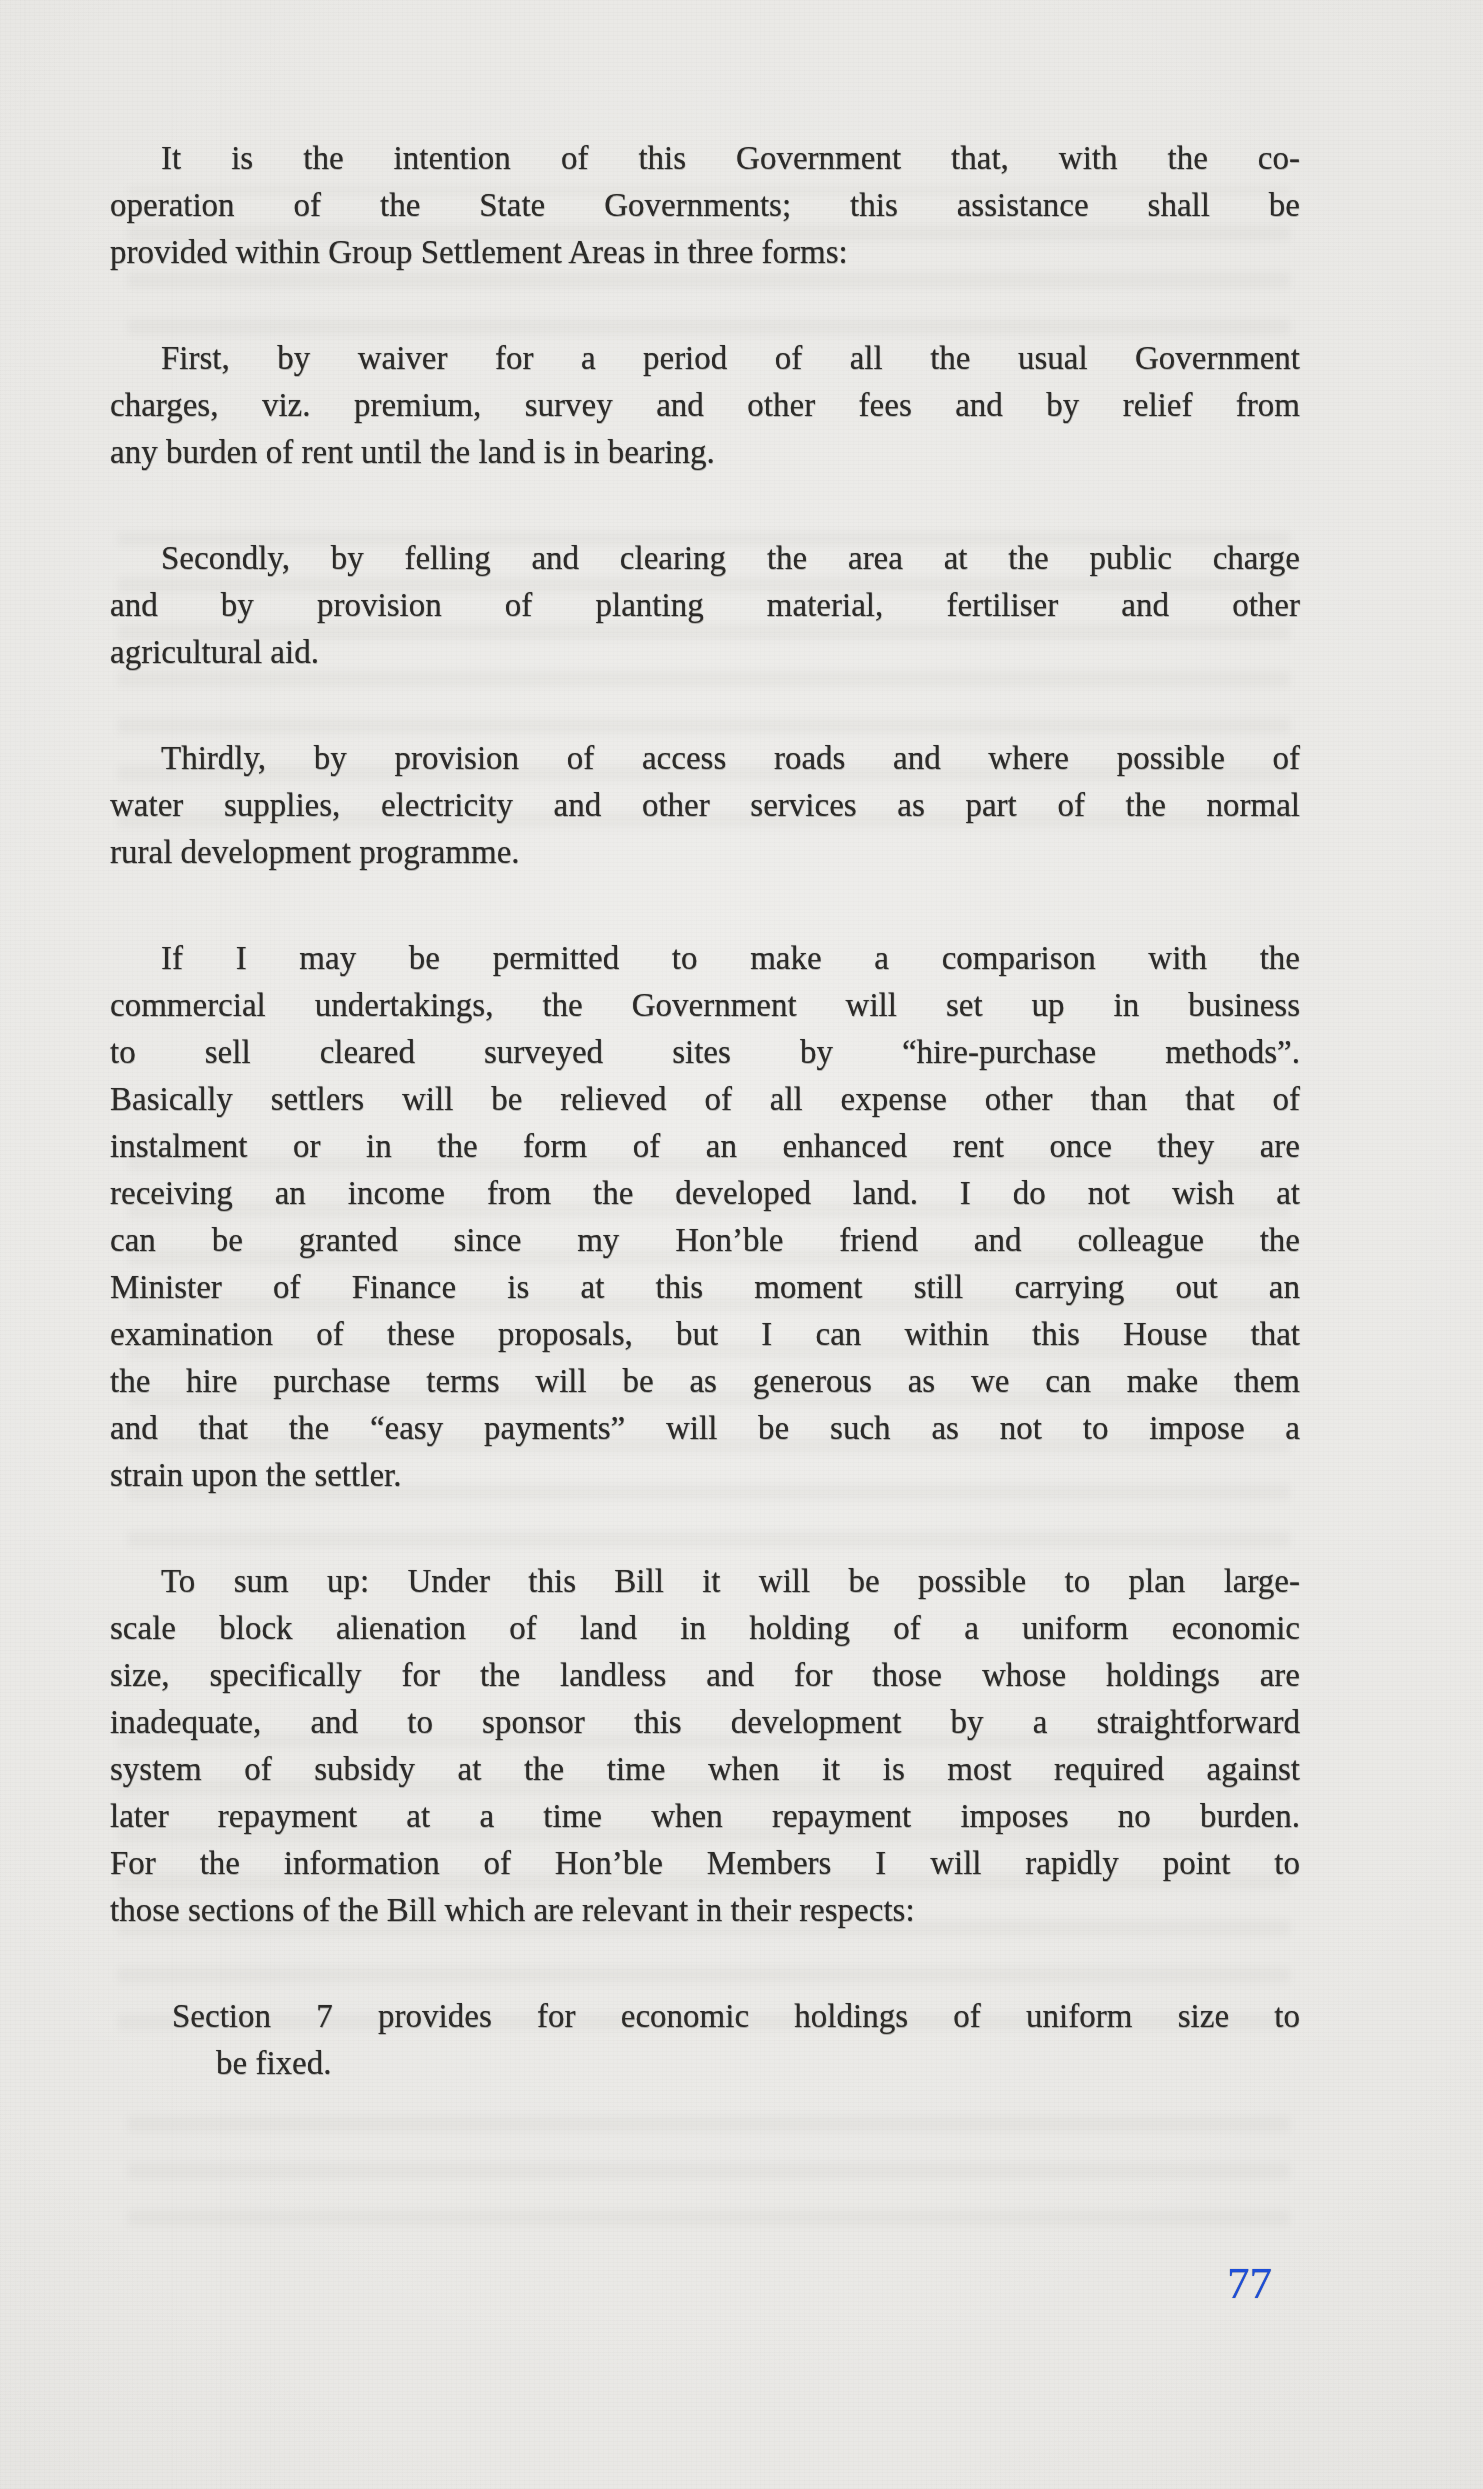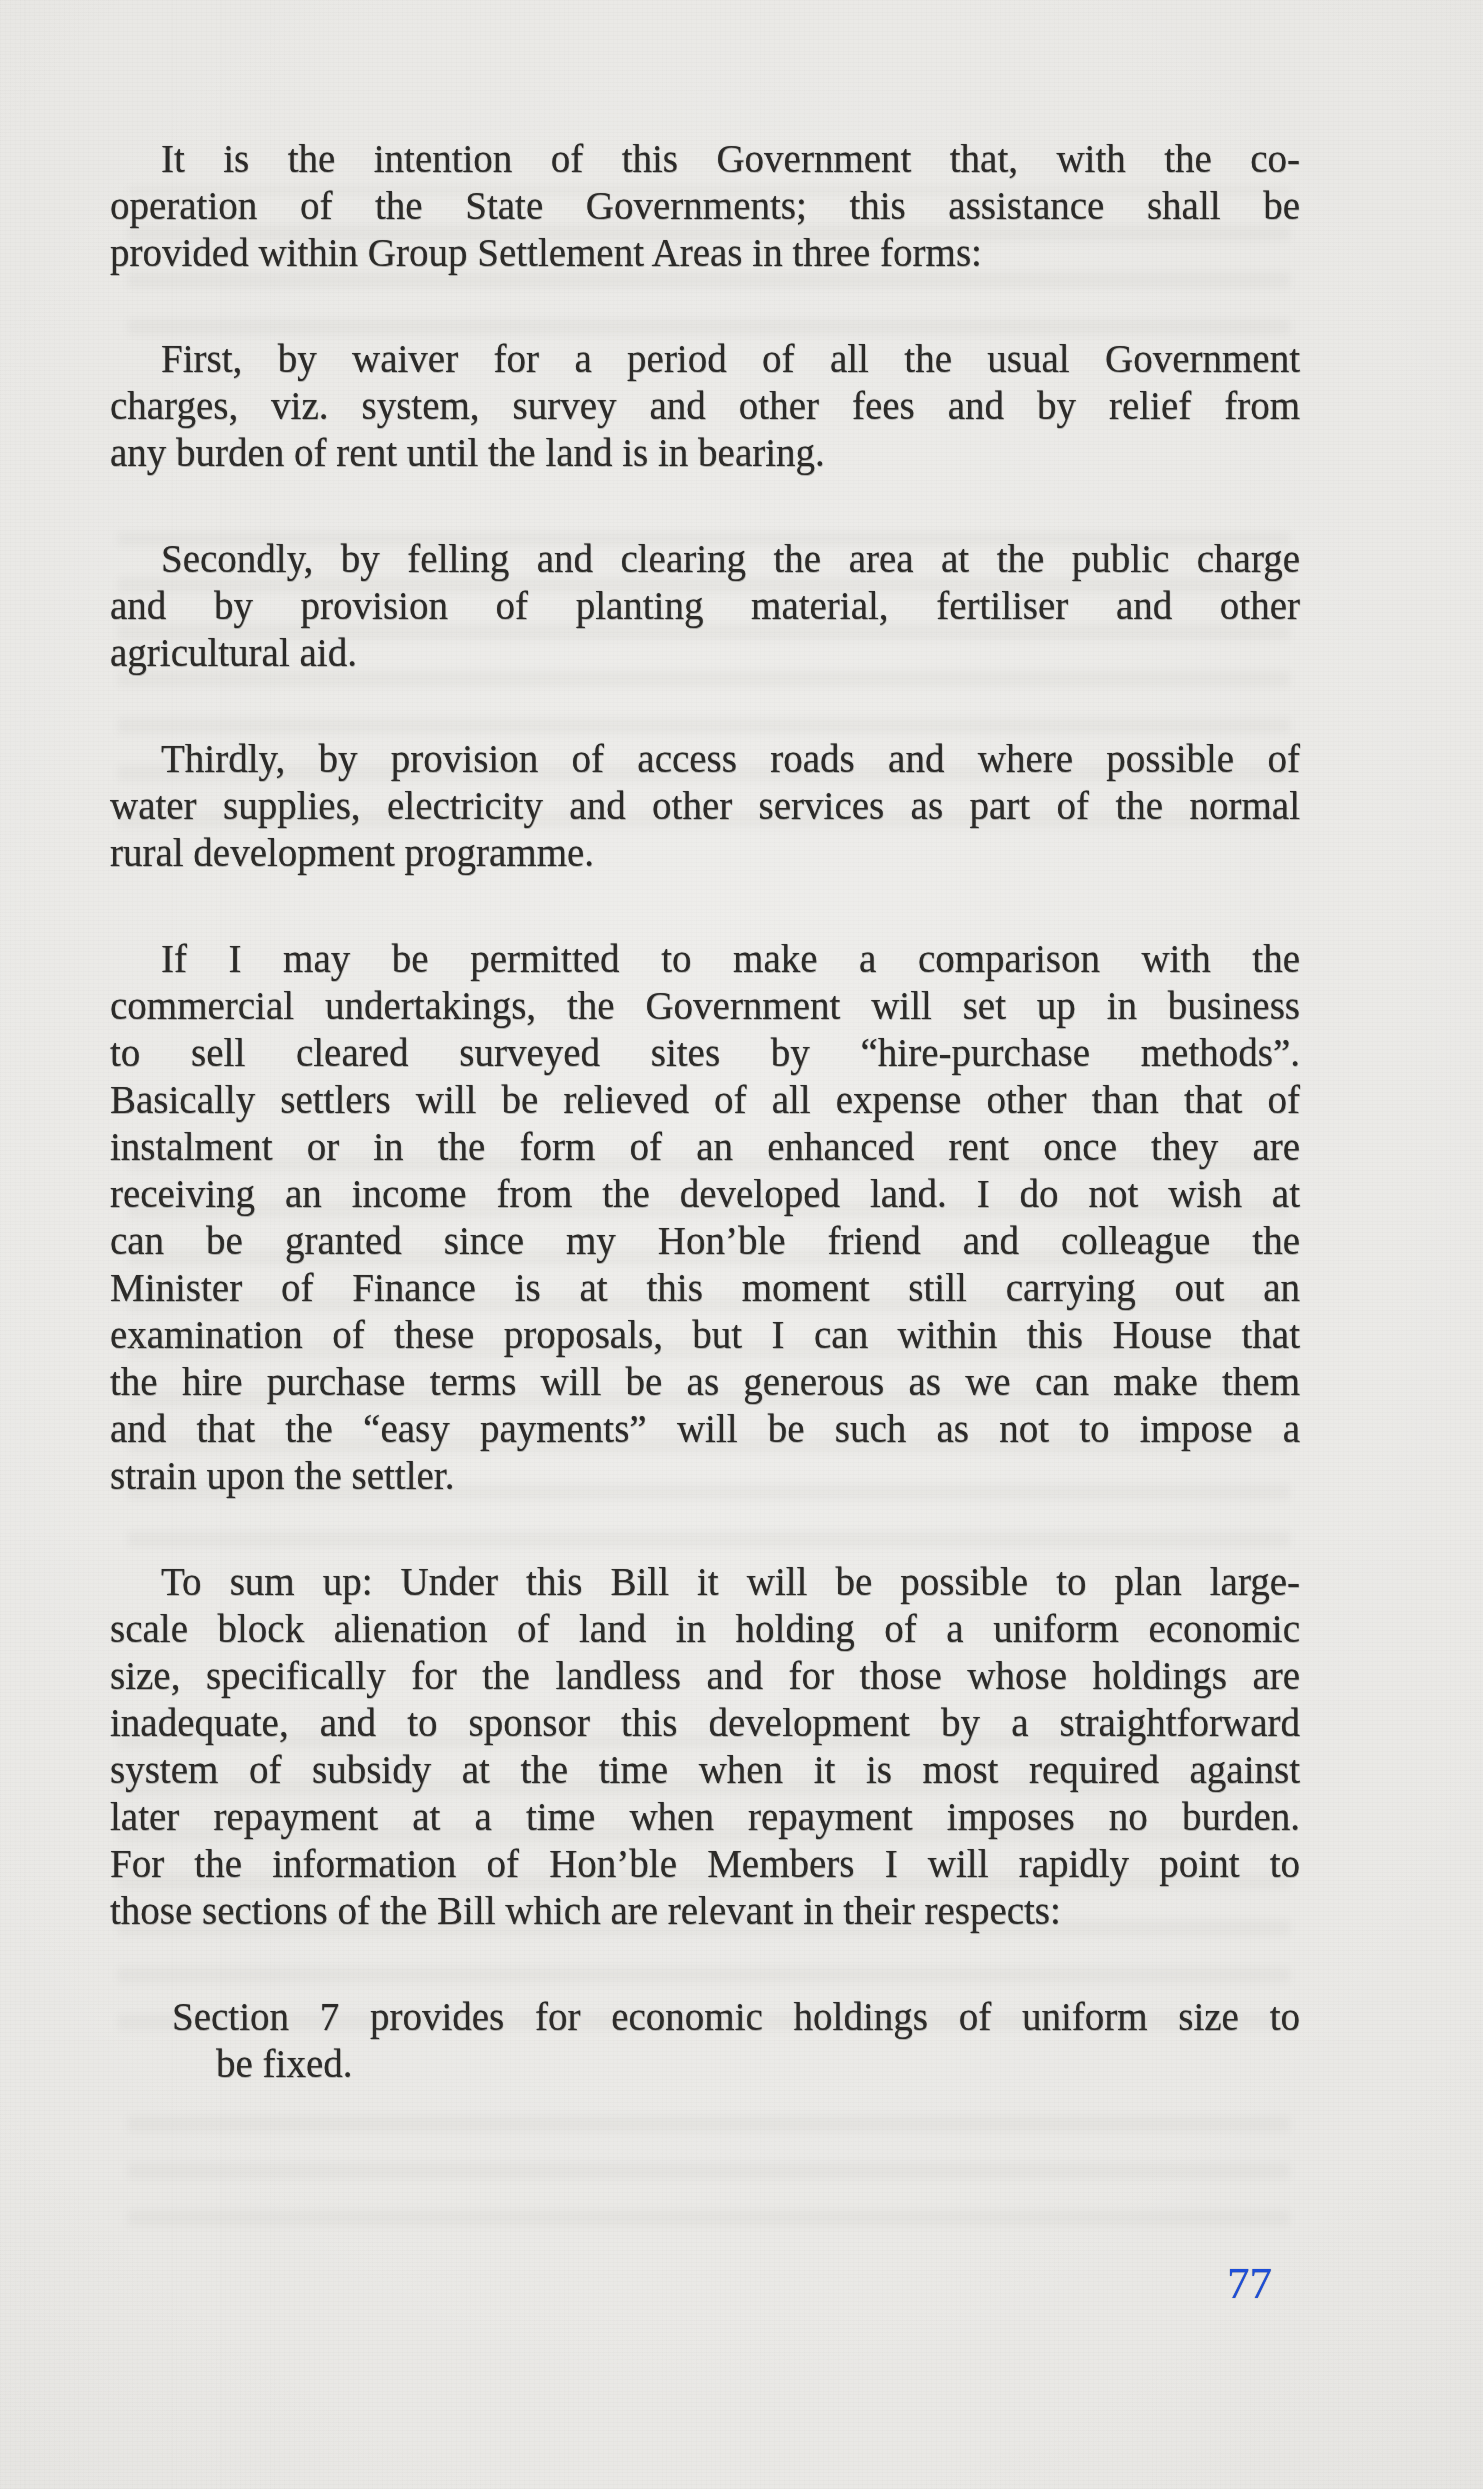--- a/index.html
+++ b/index.html
@@ -33,21 +33,21 @@
       0deg,
       rgba(125,123,118,0.10) 0px, rgba(125,123,118,0.10) 15.8px,
       transparent 15.8px, transparent 47px);
     pointer-events: none;
   }
   #text-block {
     position: absolute;
     left: 110px;
     top: 135px;
     width: 1190px;
-    font-size: 39px;
+    font-size: 33px;
     line-height: 47px;
     color: #2c2b29;
     text-shadow: 0 0 1px rgba(44,43,41,0.55), 0.5px 0.5px 0.5px rgba(44,43,41,0.25);
   }
   .paragraph {
     margin: 0 0 59px 0;
   }
   .line {
     text-align: justify;
     text-align-last: justify;
@@ -85,21 +85,21 @@
 <div class="bleed" style="left:128px; top:2088px; width:1162px; height:138px;"></div>
 
 <div id="text-block">
     <div class="paragraph body-indent">
       <div class="line first">It is the intention of this Government that, with the co-</div>
       <div class="line">operation of the State Governments; this assistance shall be</div>
       <div class="line last">provided within Group Settlement Areas in three forms:</div>
     </div>
     <div class="paragraph body-indent">
       <div class="line first">First, by waiver for a period of all the usual Government</div>
-      <div class="line">charges, viz. system, survey and other fees and by relief from</div>
+      <div class="line">charges, viz. premium, survey and other fees and by relief from</div>
       <div class="line last">any burden of rent until the land is in bearing.</div>
     </div>
     <div class="paragraph body-indent">
       <div class="line first">Secondly, by felling and clearing the area at the public charge</div>
       <div class="line">and by provision of planting material, fertiliser and other</div>
       <div class="line last">agricultural aid.</div>
     </div>
     <div class="paragraph body-indent">
       <div class="line first">Thirdly, by provision of access roads and where possible of</div>
       <div class="line">water supplies, electricity and other services as part of the normal</div>

